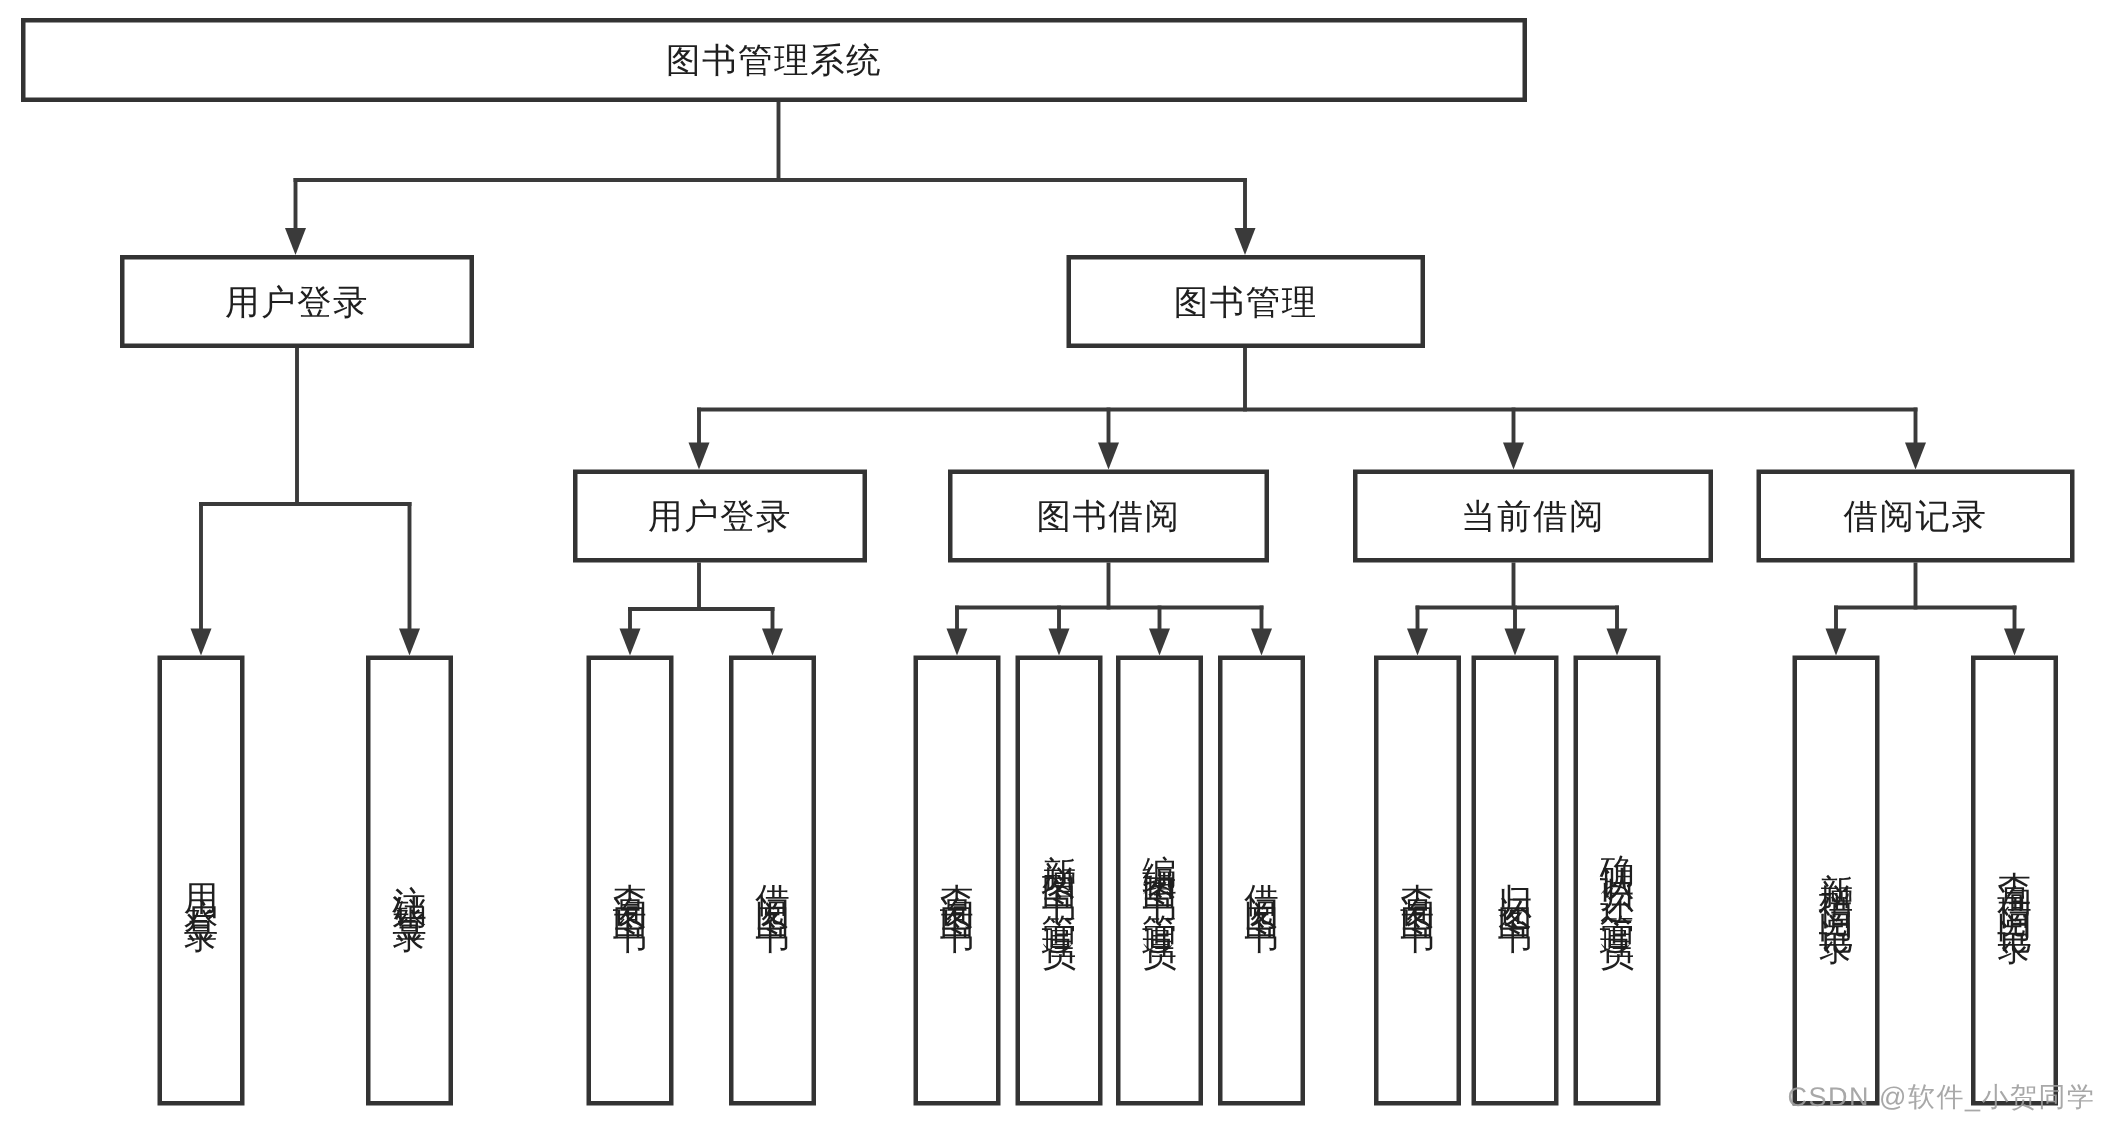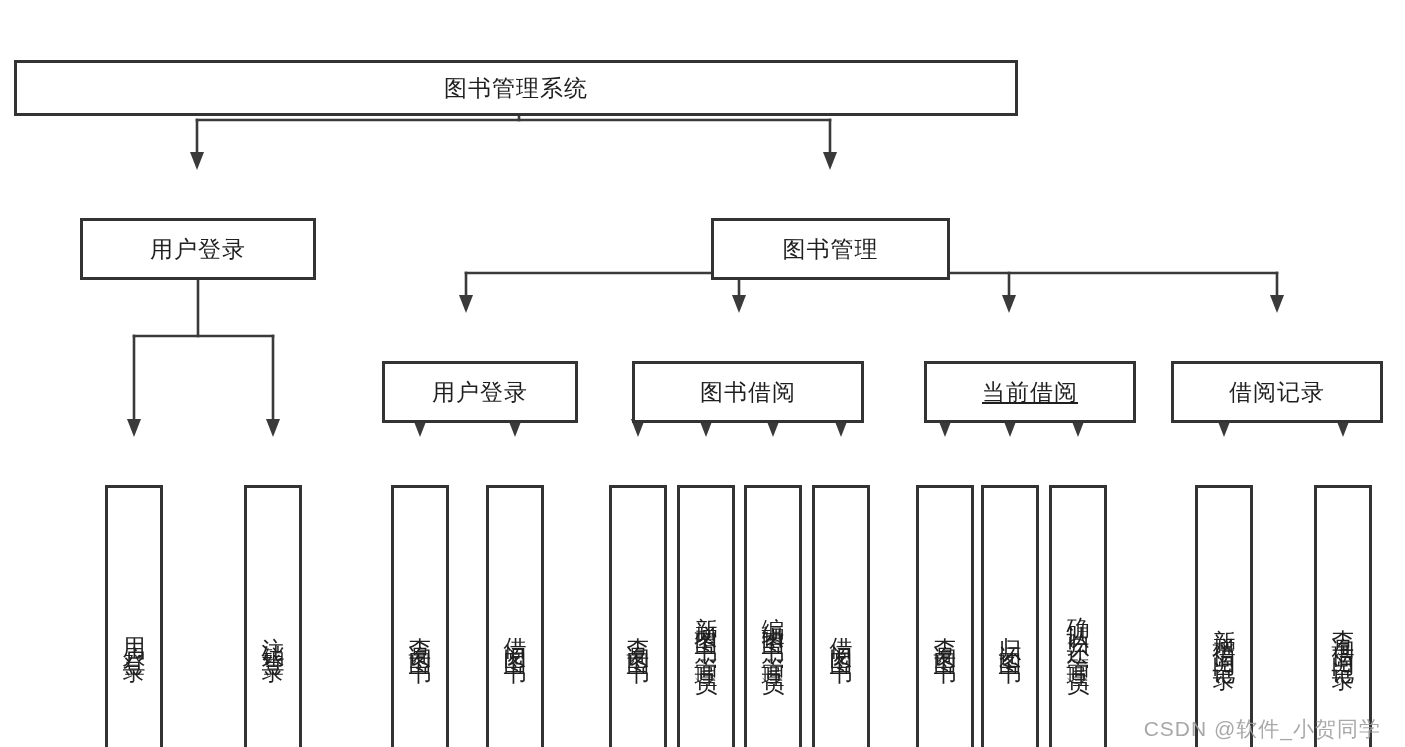--- a/index.html
+++ b/index.html
@@ -22,21 +22,20 @@
   }
   .node {
     position: absolute;
     box-sizing: border-box;
     background: #ffffff;
     border: 3px solid #333333;
     display: flex;
     align-items: center;
     justify-content: center;
     color: #1f1f1f;
-    margin-top: 48px;
   }
   .node .hlabel {
     font-size: 23px;
     letter-spacing: 1px;
     white-space: nowrap;
   }
   .node .vlabel {
     writing-mode: vertical-rl;
     text-orientation: mixed;
     font-size: 23px;
@@ -44,43 +43,43 @@
     letter-spacing: 8px;
     white-space: nowrap;
   }
   
   #n-root      { left: 14px;   top: 12px;  width: 1004px; height: 56px; }
   
   #n-login     { left: 80px;   top: 170px; width: 236px;  height: 62px; }
   #n-bookmgmt  { left: 711px;  top: 170px; width: 239px;  height: 62px; }
   
   #n-newrec    { left: 382px;  top: 313px; width: 196px;  height: 62px; }
-  #n-borrow    { left: 632px;  top: 313px; width: 232px;  height: 62px; text-align: center; }
-  #n-current   { left: 924px;  top: 313px; width: 212px;  height: 62px; text-decoration: underline; }
+  #n-borrow    { left: 632px;  top: 313px; width: 214px;  height: 62px; text-align: center; }
+  #n-current   { left: 902px;  top: 313px; width: 240px;  height: 62px; }
   #n-records   { left: 1171px; top: 313px; width: 212px;  height: 62px; }
   
   .leaf        { top: 437px; width: 58px; height: 300px; }
   #lf-0  { left: 105px;  }
   #lf-1  { left: 244px;  }
   #lf-2  { left: 391px;  }
   #lf-3  { left: 486px;  }
   #lf-4  { left: 609px;  }
   #lf-5  { left: 677px;  }
   #lf-6  { left: 744px;  }
   #lf-7  { left: 812px;  }
   #lf-8  { left: 916px;  }
   #lf-9  { left: 981px;  }
   #lf-10 { left: 1049px; }
   #lf-11 { left: 1195px; }
   #lf-12 { left: 1314px; }
   #watermark {
     position: absolute;
-    right: 24px;
+    right: 8px;
     bottom: 4px;
-    font-size: 21px;
+    font-size: 18px;
     color: rgba(158,158,158,0.9);
     letter-spacing: 1px;
     white-space: nowrap;
   }
 </style>
 </head>
 <body>
 
 <div id="stage">
 

